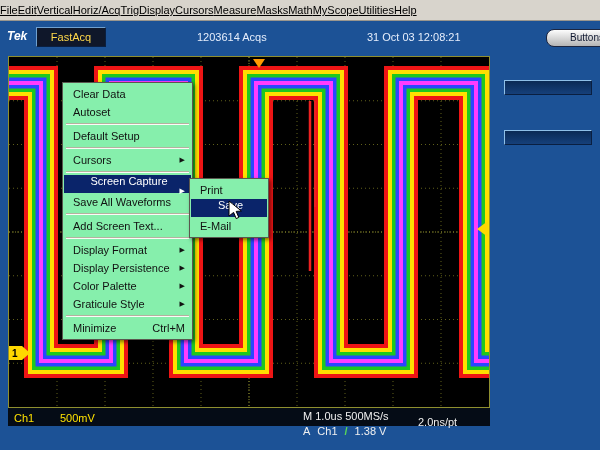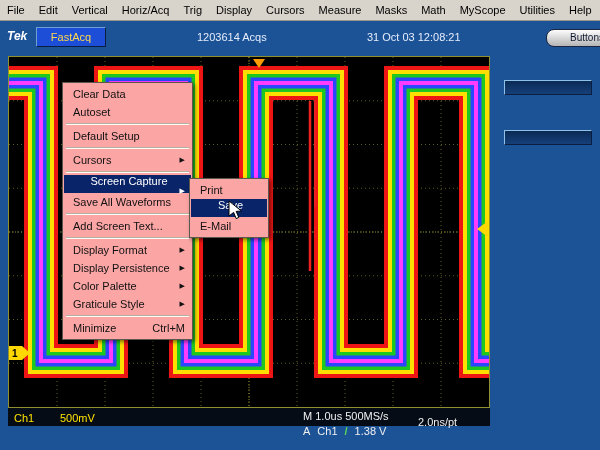--- a/index.html
+++ b/index.html
@@ -2,26 +2,26 @@
 <html><head>
 <meta charset="utf-8">
 <style>
   html,body{margin:0;padding:0;background:#333;}
   .window{position:relative;width:600px;height:450px;background:#1c5296;
     font-family:"Liberation Sans",sans-serif;overflow:hidden;}
 
   
   .menubar{position:absolute;left:0;top:0;width:600px;height:20px;background:#d8d4cc;
     border-bottom:1px solid #9a968e;display:flex;align-items:center;font-size:11px;color:#000;}
-  .menubar .mi{padding:0 7px;line-height:20px;white-space:nowrap;}
+  .menubar .mi{padding:0 0;line-height:20px;white-space:nowrap;text-decoration:underline;}
 
   
   .tek{position:absolute;left:7px;top:29px;color:#fff;font-size:12px;font-weight:bold;font-style:italic;}
   .fastacq{position:absolute;left:36px;top:27px;width:68px;height:18px;line-height:18px;text-align:center;
-    color:#ffd84a;font-size:11px;background:#1d4ed8;
+    color:#ffd84a;font-size:11px;background:#0f172a;
     border:1px solid;border-color:#6fa0d0 #0a1f40 #0a1f40 #6fa0d0;}
   .acqs{position:absolute;left:197px;top:31px;color:#e6eefc;font-size:11px;}
   .datetime{position:absolute;left:367px;top:31px;color:#e6eefc;font-size:11px;}
   .buttons-pill{position:absolute;left:546px;top:29px;width:50px;height:16px;border-radius:8px;
     background:linear-gradient(#fdfdfd,#b5b5b5);border:1px solid #1c2640;
     font-size:10px;line-height:16px;text-align:center;color:#101830;padding-left:15px;}
 
   
   .scope{position:absolute;left:8px;top:56px;width:480px;height:350px;background:#000;
     border:1px solid #8f8f2f;}
@@ -37,21 +37,21 @@
   .bottom-strip{position:absolute;left:8px;top:408px;width:482px;height:18px;background:#050c16;}
   .ro{position:absolute;font-size:11px;white-space:nowrap;}
   .ro.ch{left:6px;top:4px;color:#ffe200;}
   .ro.scale{left:52px;top:4px;color:#ffe200;}
   .ro.time{left:295px;top:2px;color:#f0f0f0;}
   .ro.res{left:410px;top:8px;color:#f0f0f0;}
   .ro.trig{left:295px;top:17px;color:#f0f0f0;display:flex;gap:7px;}
   .ro.trig .slope{color:#58d858;font-weight:bold;}
 
   
-  .ctx{position:absolute;left:62px;top:82px;width:127px;background:#fca5a5;
+  .ctx{position:absolute;left:62px;top:82px;width:127px;background:#86efac;
     border:1px solid #5a584f;box-shadow:2px 2px 4px rgba(0,0,0,.5);padding:2px 1px;
     font-size:11px;color:#111;}
   .ctx .item{height:18px;display:flex;align-items:center;padding:0 6px 0 9px;}
   .ctx .item .sc{margin-left:auto;padding-left:8px;}
   .ctx .item .arrow{margin-left:auto;font-size:7px;}
   .ctx .item.hl{background:#0a246a;color:#fff;flex-direction:column;}
   .ctx .sep{height:0;border-top:1px solid #b5b19f;border-bottom:1px solid #fcfbf7;margin:2px 2px;}
   .sub{left:189px;top:178px;width:76px;}
 
   .cursor{position:absolute;left:228px;top:200px;}

